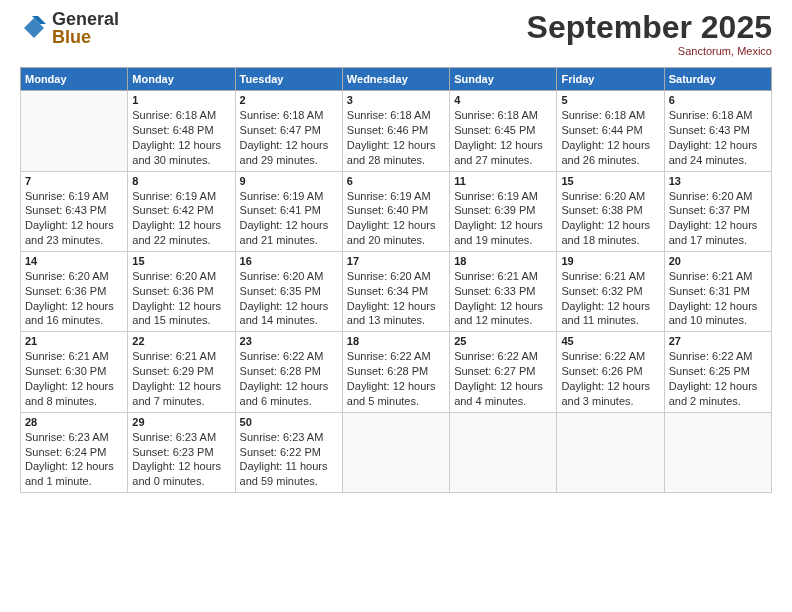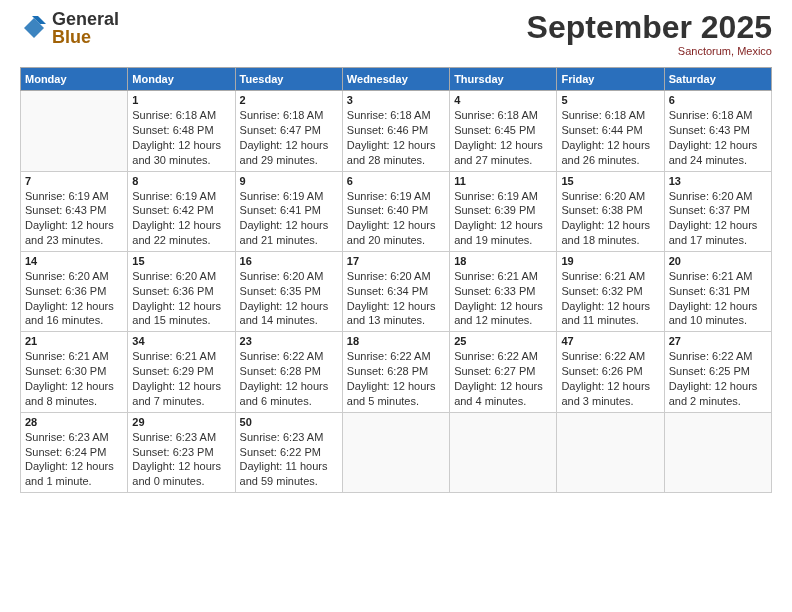--- a/index.html
+++ b/index.html
@@ -121,21 +121,21 @@
     </div>
   </div>
 
   <table class="calendar">
     <thead>
       <tr>
         <th>Monday</th>
         <th>Monday</th>
         <th>Tuesday</th>
         <th>Wednesday</th>
-        <th>Thursday</th>
+        <th>Sunday</th>
         <th>Friday</th>
         <th>Saturday</th>
       </tr>
     </thead>
     <tbody id="calendar-body">
     <tr>
           <td class="empty-cell"></td>
           <td>
             <div class="day-number">1</div>
             <div class="day-info" style="white-space: pre-line;">Sunrise: 6:18 AM
@@ -283,21 +283,21 @@
         </tr>
         <tr>
           <td>
             <div class="day-number">21</div>
             <div class="day-info" style="white-space: pre-line;">Sunrise: 6:21 AM
 Sunset: 6:30 PM
 Daylight: 12 hours
 and 8 minutes.</div>
           </td>
           <td>
-            <div class="day-number">34</div>
+            <div class="day-number">22</div>
             <div class="day-info" style="white-space: pre-line;">Sunrise: 6:21 AM
 Sunset: 6:29 PM
 Daylight: 12 hours
 and 7 minutes.</div>
           </td>
           <td>
             <div class="day-number">23</div>
             <div class="day-info" style="white-space: pre-line;">Sunrise: 6:22 AM
 Sunset: 6:28 PM
 Daylight: 12 hours
@@ -311,21 +311,21 @@
 and 5 minutes.</div>
           </td>
           <td>
             <div class="day-number">25</div>
             <div class="day-info" style="white-space: pre-line;">Sunrise: 6:22 AM
 Sunset: 6:27 PM
 Daylight: 12 hours
 and 4 minutes.</div>
           </td>
           <td>
-            <div class="day-number">47</div>
+            <div class="day-number">45</div>
             <div class="day-info" style="white-space: pre-line;">Sunrise: 6:22 AM
 Sunset: 6:26 PM
 Daylight: 12 hours
 and 3 minutes.</div>
           </td>
           <td>
             <div class="day-number">27</div>
             <div class="day-info" style="white-space: pre-line;">Sunrise: 6:22 AM
 Sunset: 6:25 PM
 Daylight: 12 hours

